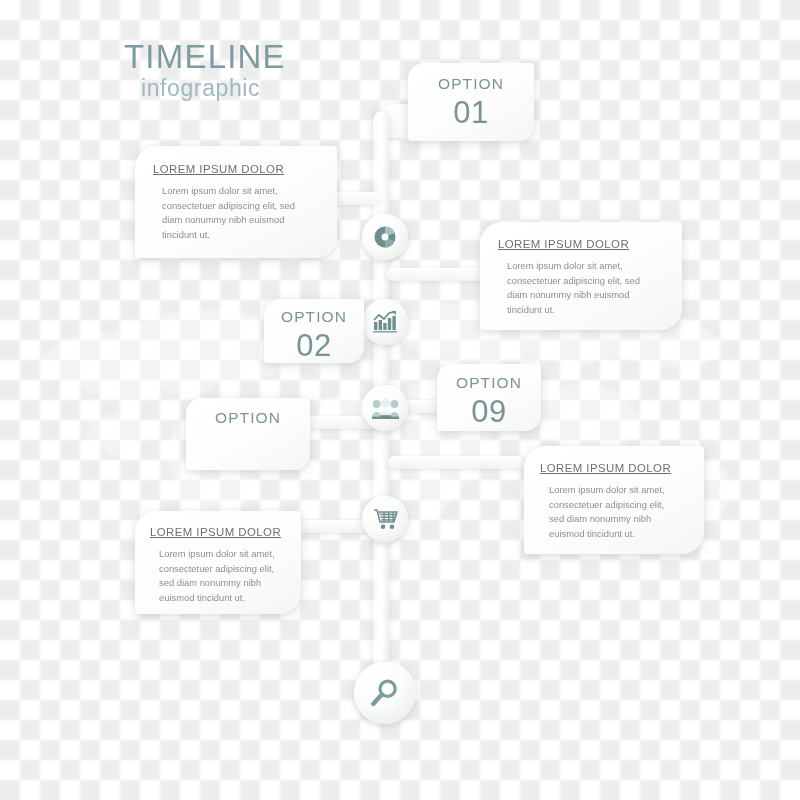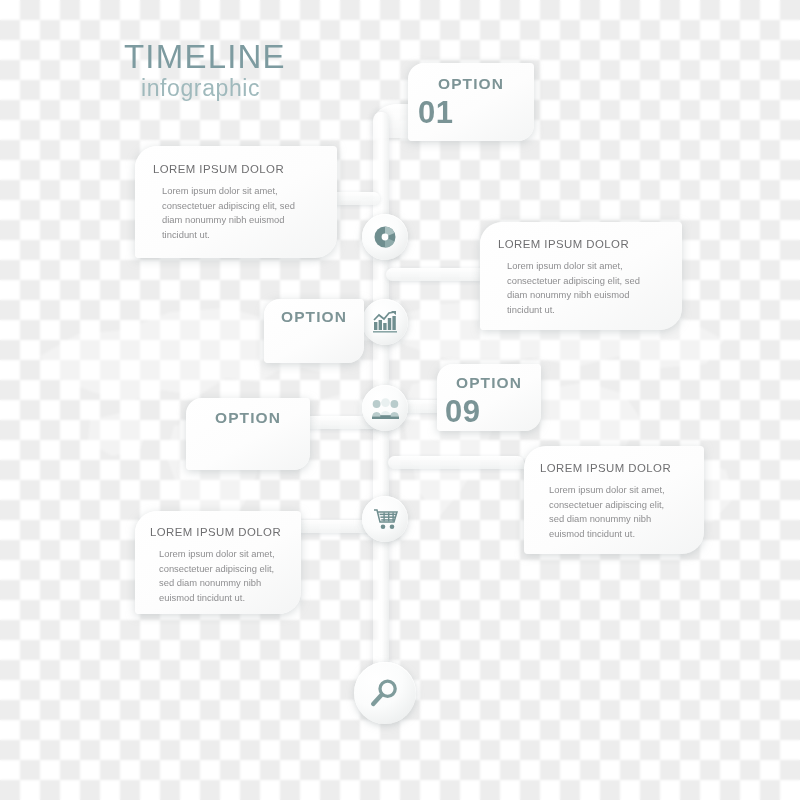--- a/index.html
+++ b/index.html
@@ -108,46 +108,47 @@
 
   
   .card {
     position: absolute;
     background: linear-gradient(150deg, #ffffff 0%, #fdfdfd 55%, #f4f5f5 100%);
     box-shadow: 0 2px 9px rgba(176,184,186,0.5);
   }
   
   .card.opt {
     border-radius: 16px 4px 16px 4px;
-    font-weight: bold;
   }
   .card.txt {
     border-radius: 22px 4px 22px 4px;
   }
 
   .opt-label {
     font-size: 15.5px;
     letter-spacing: 1.1px;
     color: #7d9496;
     text-align: center;
     line-height: 1;
   }
   .opt-num {
     font-size: 31px;
     color: #7a9496;
+    text-align: center;
     line-height: 1.05;
     margin-top: 5px;
     letter-spacing: 0.5px;
   }
 
   .txt-title {
     font-size: 11.4px;
     letter-spacing: 0.45px;
     color: #6e6e70;
     margin: 0 0 5px 0;
+    text-decoration: underline;
   }
   .txt-body {
     font-size: 9.4px;
     line-height: 1.55;
     color: #8e8e90;
     margin: 9px;
   }
 
   
   #heading {
@@ -290,20 +291,21 @@
     <p class="txt-body">Lorem ipsum dolor sit amet, consectetuer adipiscing elit, sed diam nonummy nibh euismod tincidunt ut.</p>
   </div>
 
   <div class="card txt" style="left:480px; top:222px; width:166px; height:92px; padding:16px 18px 0 18px;">
     <p class="txt-title">LOREM IPSUM DOLOR</p>
     <p class="txt-body">Lorem ipsum dolor sit amet, consectetuer adipiscing elit, sed diam nonummy nibh euismod tincidunt ut.</p>
   </div>
 
   <div class="card opt" style="left:264px; top:299px; width:84px; height:54px; padding:10px 8px 0 8px;">
     <div class="opt-label">OPTION</div>
+    <div class="opt-num">02</div>
   </div>
 
   <div class="card opt" style="left:437px; top:364px; width:88px; height:56px; padding:11px 8px 0 8px;">
     <div class="opt-label">OPTION</div>
     <div class="opt-num">09</div>
   </div>
 
   <div class="card opt" style="left:186px; top:398px; width:106px; height:60px; padding:12px 9px 0 9px;">
     <div class="opt-label">OPTION</div>
   </div>

